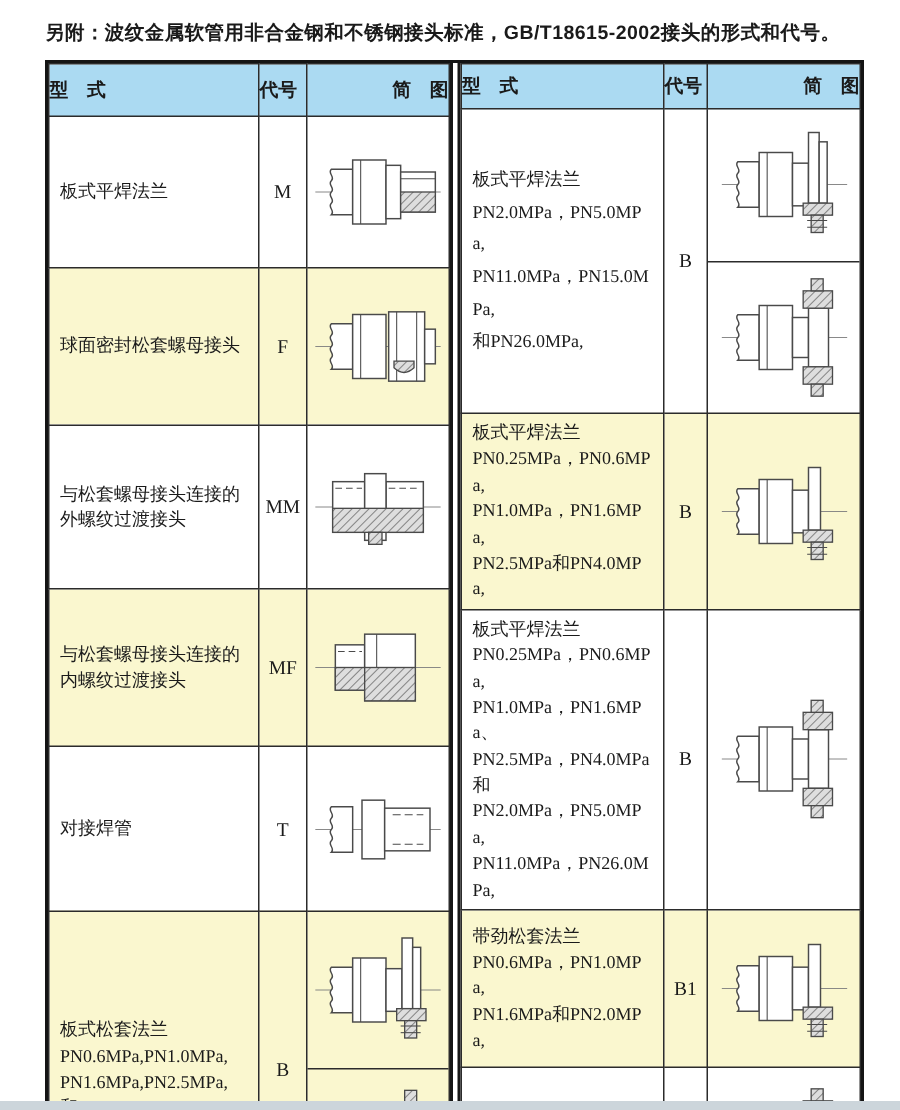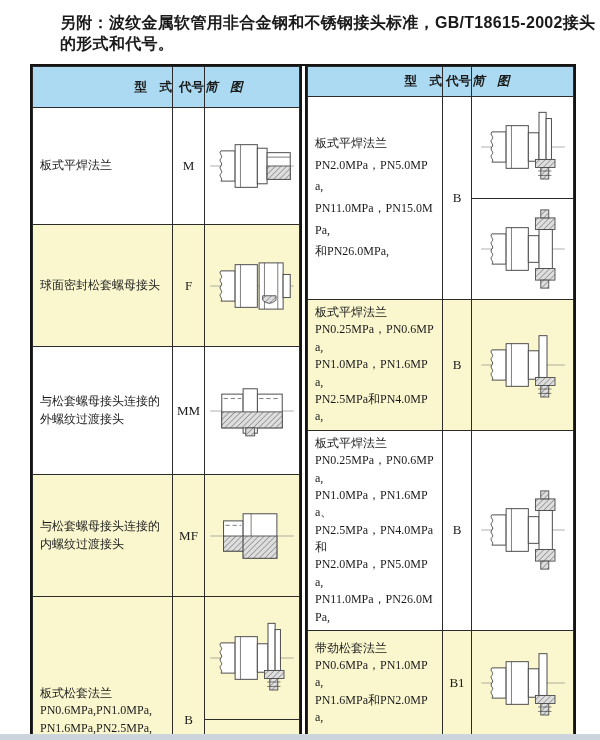--- a/index.html
+++ b/index.html
@@ -4,50 +4,50 @@
 <style>
   html,body{margin:0;padding:0;}
   body{
     width:600px;height:740px;overflow:hidden;background:#ffffff;
     font-family:"Liberation Serif","DejaVu Serif",serif;
     color:#1a1a1a;position:relative;
   }
   .page{position:relative;padding:13px 0 0 30px;}
   .title{
     font-family:"Liberation Sans","DejaVu Sans",sans-serif;
-    font-weight:bold;font-size:16px;letter-spacing:.3px;margin-bottom:9px;margin-left:30px;
+    font-weight:bold;font-size:13px;letter-spacing:.3px;margin-bottom:9px;
   }
   .tables{
     display:flex;align-items:stretch;width:542px;
     border:2.5px solid #141414;background:#fff;
   }
   .tsep{width:3px;border-left:2px solid #141414;border-right:2px solid #141414;background:#fff;}
   table.ft{border-collapse:collapse;table-layout:fixed;}
   table.ft td{border:1px solid #2b2b2b;padding:0;vertical-align:middle;background:#fff;}
   tr.hl td{background:var(--highlight-bg,#faf7cf);}
   td.th{
     background:var(--header-bg,#abdaf2) !important;
-    font-weight:bold;font-size:12.5px;text-align:right;height:29px;
+    font-weight:bold;font-size:12.5px;text-align:left;height:29px;
   }
   table.lt td.c-type{width:139px;}
   table.lt td.c-code{width:31px;}
   table.lt td.c-dia{width:94px;}
   table.rt td.c-type{width:134px;}
   table.rt td.c-code{width:28px;}
   table.rt td.c-dia{width:101px;}
   .h84 td{height:84px}.h88 td{height:88px}.h92 td{height:92px}
   .h178 td{height:178px}.h202 td{height:202px}.h100 td{height:100px}
   .h108 td{height:108px}.h104 td{height:104px}.h106 td{height:106px}
   .type-text{
     font-size:12px;line-height:1.45;padding:4px 6px 4px 7px;
     white-space:pre-line;word-break:break-all;
   }
   .loose .type-text{line-height:1.8;}
   .code{display:block;text-align:center;font-size:13px;}
-  td.c-dia{text-align:left;font-style:italic;}
+  td.c-dia{text-align:right;}
   .dia{display:flex;align-items:center;justify-content:center;}
   .dia-stack{display:flex;flex-direction:column;height:100%;}
   .dia-stack .dia{flex:1;}
   .dia-stack .dia:first-child{border-bottom:1px solid #2b2b2b;}
   .page-bottom-strip{
     position:absolute;left:0;bottom:0;width:600px;height:6px;background:#ccd5db;
   }
 </style>
 </head>
 <body>
@@ -165,20 +165,46 @@
                       <line x1="0" y1="0" x2="0" y2="4.5" stroke="#555" stroke-width="1"></line>
                     </pattern>
                   </defs>
                   <line x1="3" y1="45" x2="97" y2="45" stroke="#808080" stroke-width="0.7"></line>
                   <rect x="18" y="28" width="22" height="34" stroke="#4a4a4a" stroke-width="1.1" fill="#ffffff"></rect>
                   <line x1="20" y1="33" x2="38" y2="33" stroke="#4a4a4a" stroke-width="0.8" stroke-dasharray="5 3"></line>
                   <rect x="40" y="20" width="38" height="50" stroke="#4a4a4a" stroke-width="1.1" fill="#ffffff"></rect>
                   <line x1="49" y1="20" x2="49" y2="70" stroke="#4a4a4a" stroke-width="0.8"></line>
                   <rect x="18" y="45" width="22" height="17" fill="url(#hp4)" stroke="#4a4a4a" stroke-width="1"></rect>
                   <rect x="40" y="45" width="38" height="25" fill="url(#hp4)" stroke="#4a4a4a" stroke-width="1"></rect>
+                </svg>
+              </div>
+            </td>
+      </tr>
+      <tr class="h92">
+        <td class="c-type">
+              <div class="type-text">对接焊管</div>
+            </td>
+        <td class="c-code">
+              <span class="code">T</span>
+            </td>
+        <td class="c-dia">
+              <div class="dia">
+                <svg viewBox="0 0 100 90" width="92" height="80" xmlns="http://www.w3.org/2000/svg">
+                  <defs>
+                    <pattern id="hp5" width="4.5" height="4.5" patternUnits="userSpaceOnUse" patternTransform="rotate(45)">
+                      <rect width="4.5" height="4.5" fill="#dedede"></rect>
+                      <line x1="0" y1="0" x2="0" y2="4.5" stroke="#555" stroke-width="1"></line>
+                    </pattern>
+                  </defs>
+                  <line x1="3" y1="45" x2="97" y2="45" stroke="#808080" stroke-width="0.7"></line>
+                  <path d="M31 28 H15 c-3.2 3 3.2 5.5 0 8.5 c-3.2 3 3.2 5.5 0 8.5 c-3.2 3 3.2 5.5 0 8.5 c-3.2 3 3.2 5.5 0 8.5 H31 Z" stroke="#4a4a4a" stroke-width="1.1" fill="#ffffff"></path>
+                  <rect x="38" y="23" width="17" height="44" stroke="#4a4a4a" stroke-width="1.1" fill="#ffffff"></rect>
+                  <rect x="55" y="29" width="34" height="32" stroke="#4a4a4a" stroke-width="1.1" fill="#ffffff"></rect>
+                  <line x1="61" y1="34" x2="84" y2="34" stroke="#4a4a4a" stroke-width="0.8" stroke-dasharray="6 3"></line>
+                  <line x1="61" y1="56" x2="84" y2="56" stroke="#4a4a4a" stroke-width="0.8" stroke-dasharray="6 3"></line>
                 </svg>
               </div>
             </td>
       </tr>
       <tr class="h178 hl">
         <td class="c-type">
               <div class="type-text">板式松套法兰
 PN0.6MPa,PN1.0MPa,
 PN1.6MPa,PN2.5MPa,
 和PN4.0MPa</div>

